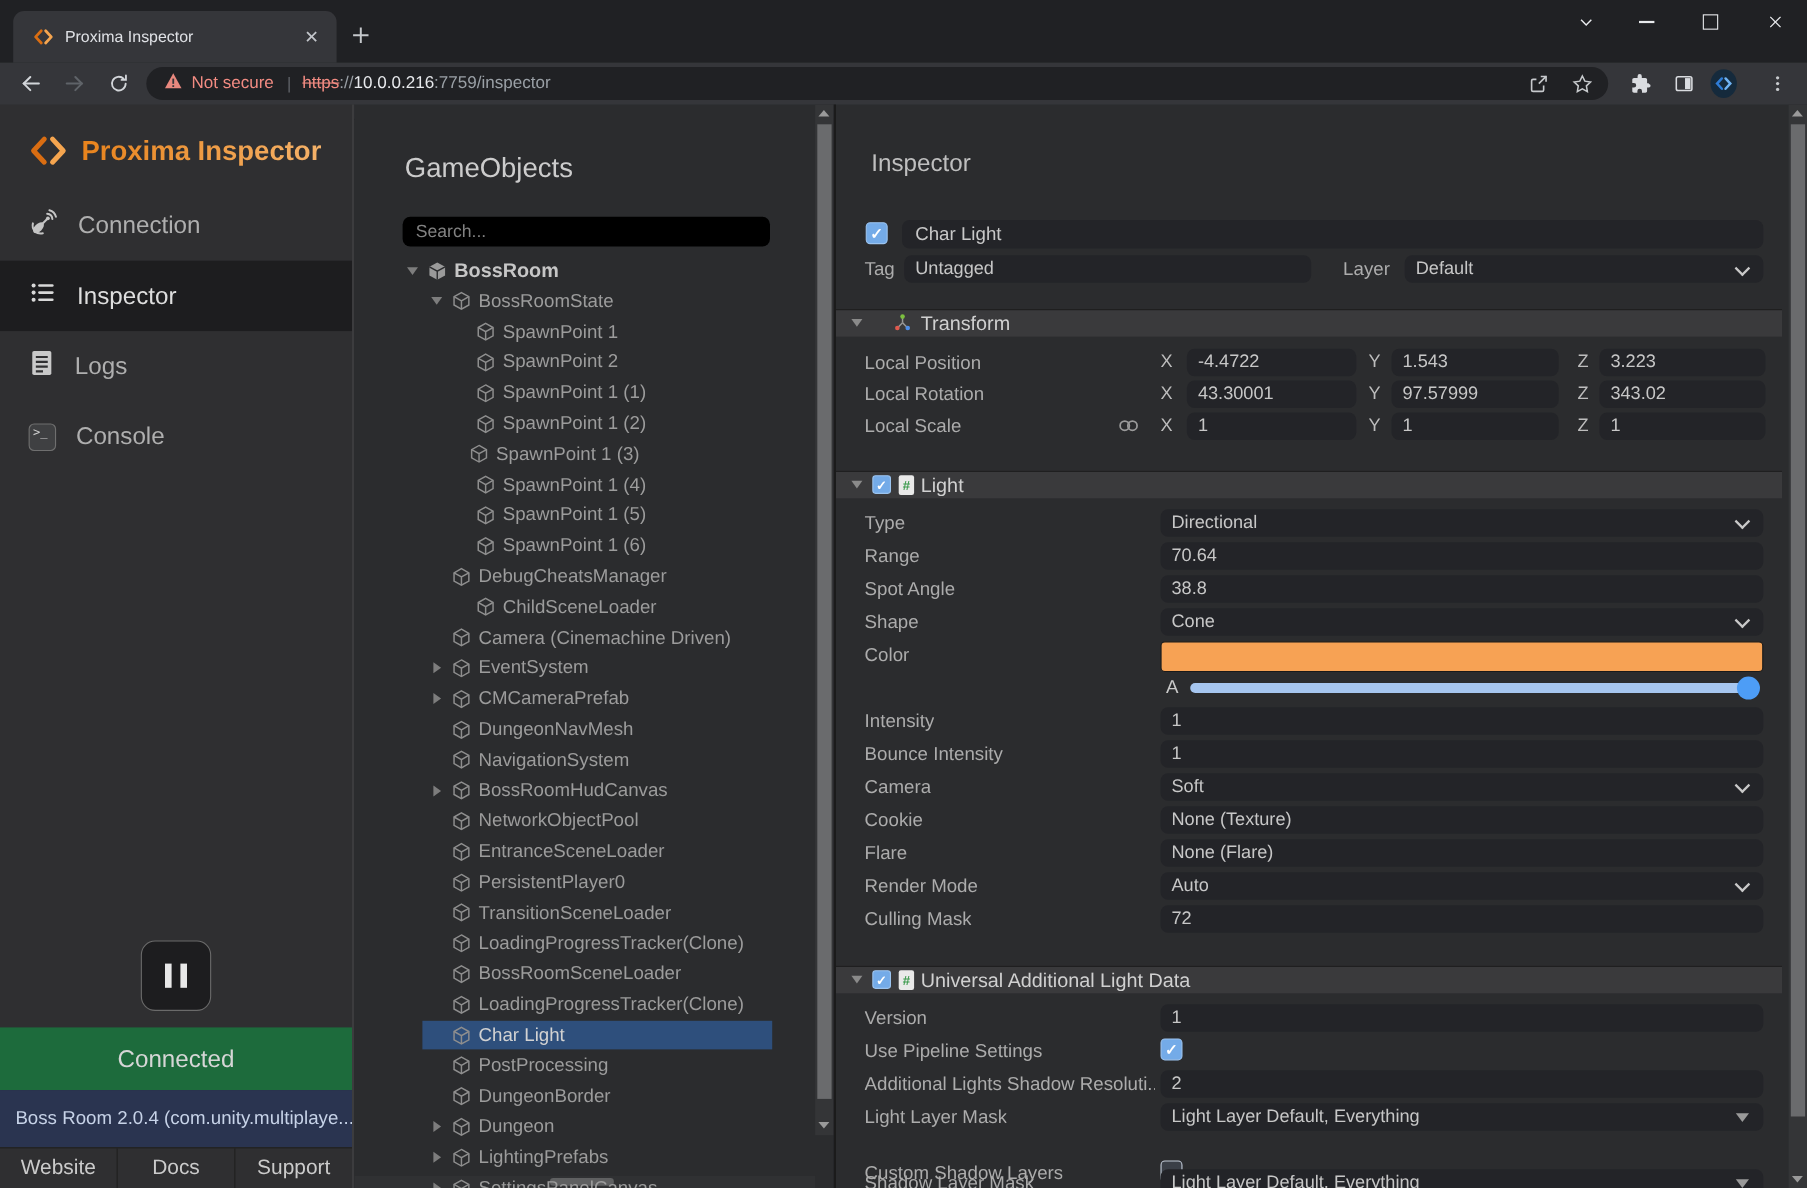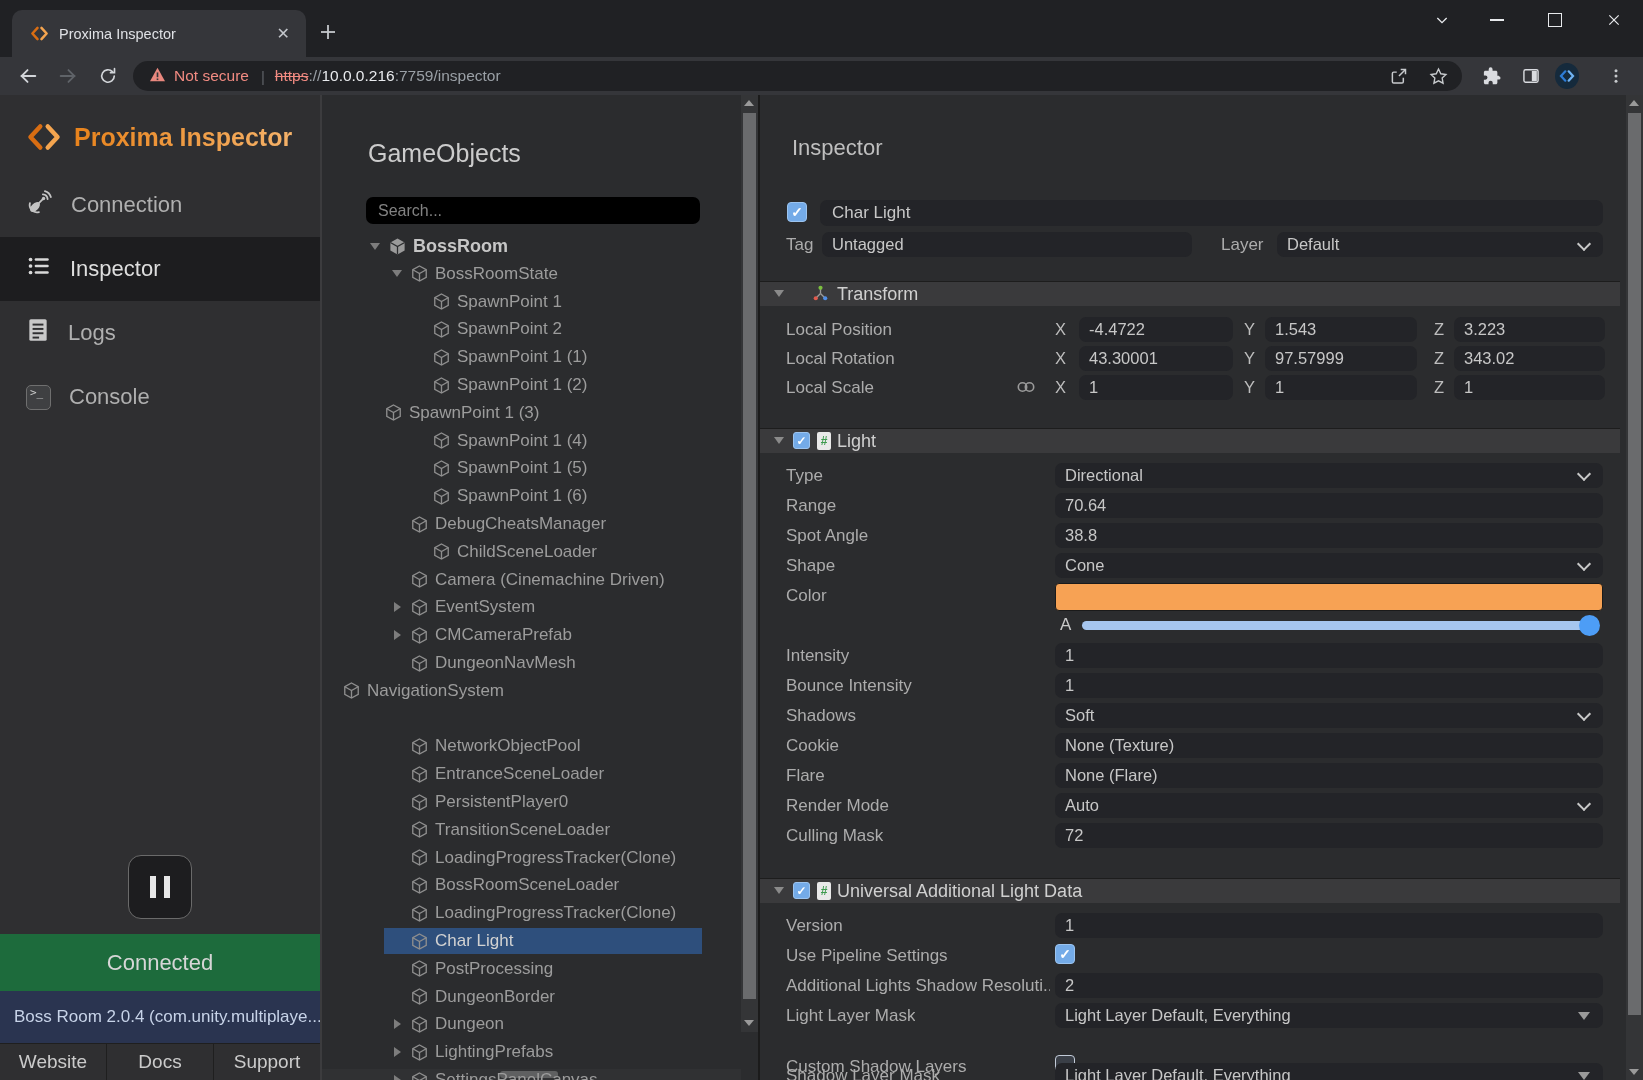--- a/index.html
+++ b/index.html
@@ -379,21 +379,21 @@
             <span class="ticon">
               <svg width="19" height="19" viewBox="0 0 24 24" fill="none" stroke="#8E8E8E" stroke-width="1.7">
                 <path d="M12 2.5 L20.5 7.25 V16.75 L12 21.5 L3.5 16.75 V7.25 Z"></path>
                 <path d="M3.5 7.25 L12 12 L20.5 7.25 M12 12 V21.5"></path>
               </svg>
             </span>
             <span>SpawnPoint 1 (2)</span>
           </div>
         </div>
         <div class="trow" style="top: 303.8px;">
-          <div class="tinner" style="padding-left: 42px;">
+          <div class="tinner" style="padding-left: 84px;">
             <span class="aslot"></span>
             <span class="ticon">
               <svg width="19" height="19" viewBox="0 0 24 24" fill="none" stroke="#8E8E8E" stroke-width="1.7">
                 <path d="M12 2.5 L20.5 7.25 V16.75 L12 21.5 L3.5 16.75 V7.25 Z"></path>
                 <path d="M3.5 7.25 L12 12 L20.5 7.25 M12 12 V21.5"></path>
               </svg>
             </span>
             <span>SpawnPoint 1 (3)</span>
           </div>
         </div>
@@ -503,29 +503,43 @@
             <span class="ticon">
               <svg width="19" height="19" viewBox="0 0 24 24" fill="none" stroke="#8E8E8E" stroke-width="1.7">
                 <path d="M12 2.5 L20.5 7.25 V16.75 L12 21.5 L3.5 16.75 V7.25 Z"></path>
                 <path d="M3.5 7.25 L12 12 L20.5 7.25 M12 12 V21.5"></path>
               </svg>
             </span>
             <span>DungeonNavMesh</span>
           </div>
         </div>
         <div class="trow" style="top: 581.8px;">
-          <div class="tinner" style="">
+          <div class="tinner" style="padding-left: 68px;">
             <span class="aslot"></span>
             <span class="ticon">
               <svg width="19" height="19" viewBox="0 0 24 24" fill="none" stroke="#8E8E8E" stroke-width="1.7">
                 <path d="M12 2.5 L20.5 7.25 V16.75 L12 21.5 L3.5 16.75 V7.25 Z"></path>
                 <path d="M3.5 7.25 L12 12 L20.5 7.25 M12 12 V21.5"></path>
               </svg>
             </span>
             <span>NavigationSystem</span>
+          </div>
+        </div>
+        <div class="trow" style="top: 609.6px;">
+          <div class="tinner" style="padding-left: 68px;">
+            <span class="aslot">
+              <span class="tarrow right"></span>
+            </span>
+            <span class="ticon">
+              <svg width="19" height="19" viewBox="0 0 24 24" fill="none" stroke="#8E8E8E" stroke-width="1.7">
+                <path d="M12 2.5 L20.5 7.25 V16.75 L12 21.5 L3.5 16.75 V7.25 Z"></path>
+                <path d="M3.5 7.25 L12 12 L20.5 7.25 M12 12 V21.5"></path>
+              </svg>
+            </span>
+            <span>BossRoomHudCanvas</span>
           </div>
         </div>
         <div class="trow" style="top: 637.4px;">
           <div class="tinner" style="padding-left: 68px;">
             <span class="aslot"></span>
             <span class="ticon">
               <svg width="19" height="19" viewBox="0 0 24 24" fill="none" stroke="#8E8E8E" stroke-width="1.7">
                 <path d="M12 2.5 L20.5 7.25 V16.75 L12 21.5 L3.5 16.75 V7.25 Z"></path>
                 <path d="M3.5 7.25 L12 12 L20.5 7.25 M12 12 V21.5"></path>
               </svg>
@@ -796,21 +810,21 @@
         </div>
         <div class="irow" style="top: 548px;">
           <span class="ilabel">Intensity</span>
           <div class="ifield"><span>1</span></div>
         </div>
         <div class="irow" style="top: 578px;">
           <span class="ilabel">Bounce Intensity</span>
           <div class="ifield"><span>1</span></div>
         </div>
         <div class="irow" style="top: 608px;">
-          <span class="ilabel">Shadows</span>
+          <span class="ilabel">Camera</span>
           <div class="ifield"><span>Soft</span><span class="chev" style="top: 6px;"></span></div>
         </div>
         <div class="irow" style="top: 638px;">
           <span class="ilabel">Cookie</span>
           <div class="ifield"><span>None (Texture)</span></div>
         </div>
         <div class="irow" style="top: 668px;">
           <span class="ilabel">Flare</span>
           <div class="ifield"><span>None (Flare)</span></div>
         </div>

